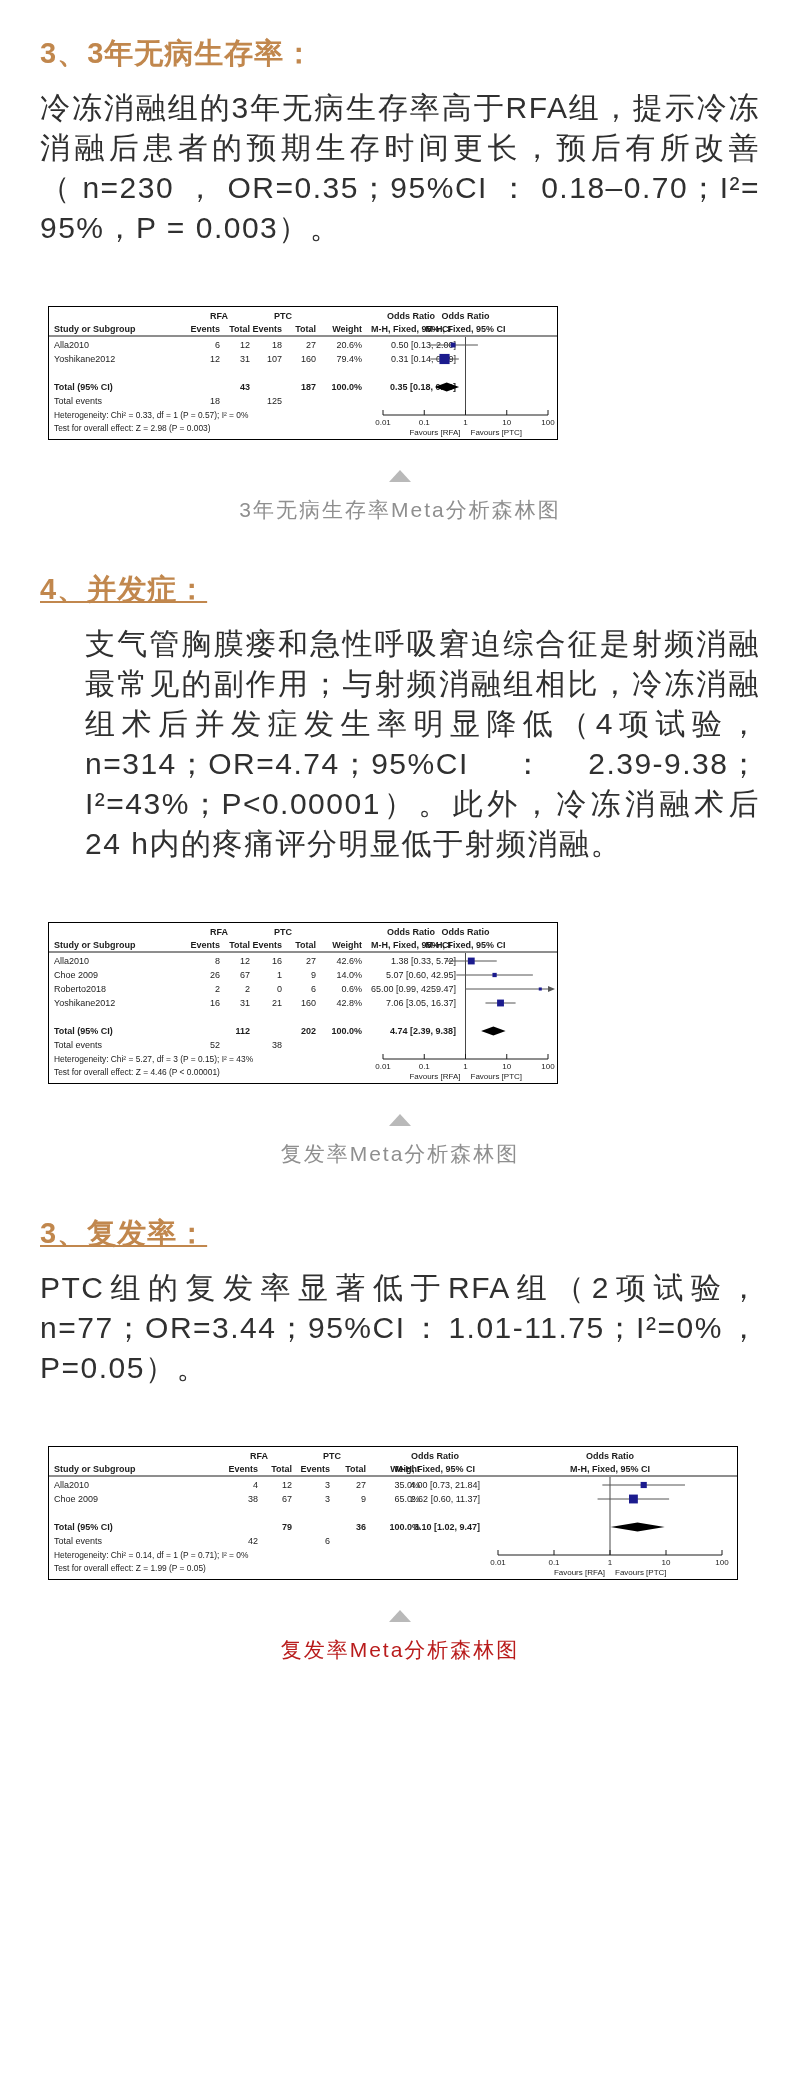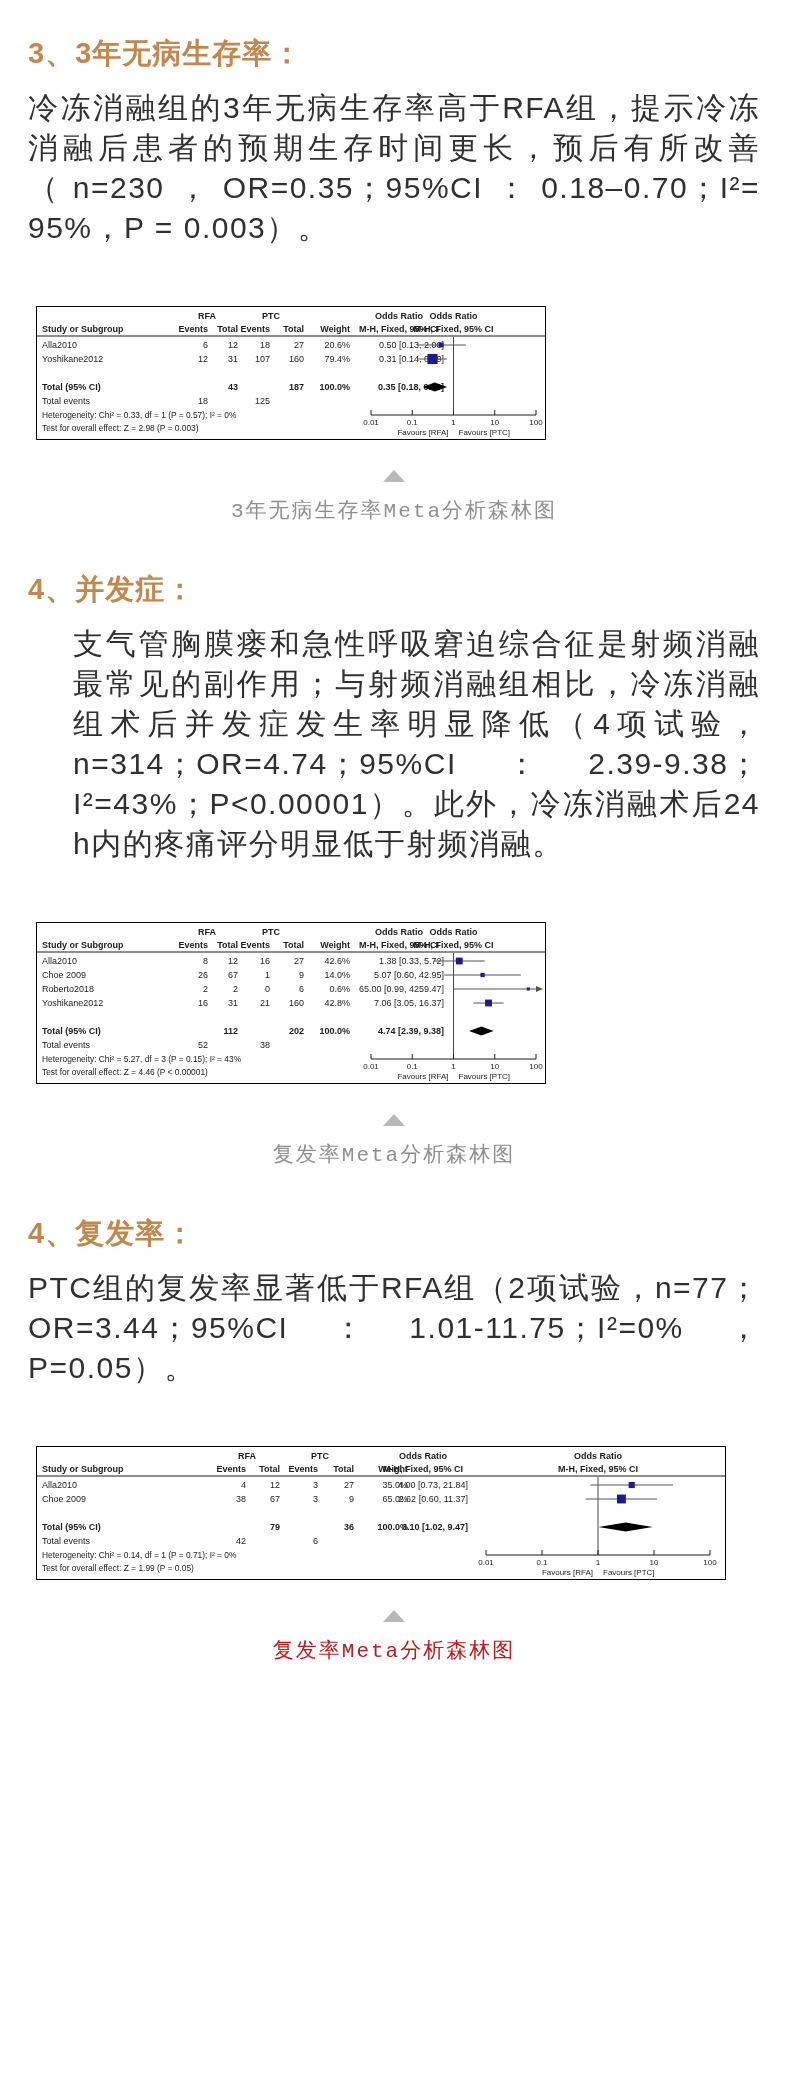--- a/index.html
+++ b/index.html
@@ -1,30 +1,30 @@
 <!DOCTYPE html>
 <html><head>
 <meta charset="utf-8">
 <style>
   html,body{margin:0;padding:0;background:#ffffff;}
   body{width:800px;font-family:"Liberation Sans","DejaVu Sans",sans-serif;}
-  .content{padding:34px 40px 40px 28px;}
+  .content{padding:34px 40px 40px 40px;}
   .section{margin:0;}
   .section-heading{
     font-size:29px;font-weight:bold;letter-spacing:1px;
     margin:0 0 14px 0;
   }
-  .section + .section .section-heading{margin-top:19px;}
+  .section + .section .section-heading{margin-top:19px;text-decoration:underline;}
   .body-text{
     font-size:30px;line-height:40px;letter-spacing:1.5px;
     margin:0 0 58px 0;text-align:justify;
   }
   .figure{margin:5px 0 0 8px;text-align:center;}
   .figure svg{display:block;background:#fff;}
-  .caption-wrap{text-align:center;margin:30px 0 46px 0;font-family:Liberation Mono, monospace;}
+  .caption-wrap{text-align:center;margin:30px 0 46px 0;}
   .triangle-icon{
     width:0;height:0;margin:0 auto 14px auto;
     border-left:11px solid transparent;border-right:11px solid transparent;
     border-bottom:12px solid #b9b9b9;
   }
   .figure-caption{font-size:21px;letter-spacing:2px;}
 </style>
 </head>
 <body>
 
@@ -183,21 +183,21 @@
           <text x="422.5" y="157" font-size="8" fill="#1c1c1c" font-weight="normal" text-anchor="start" font-family="&quot;Liberation Sans&quot;, sans-serif">Favours [PTC]</text>
         </svg>
     </div>
     <div class="caption-wrap">
       <div class="triangle-icon" style="border-bottom-color: rgb(185, 185, 185);"></div>
       <div class="figure-caption" style="color: rgb(143, 143, 143);">复发率Meta分析森林图</div>
     </div>
   </div>
 
   <div class="section">
-    <h2 class="section-heading" style="color: rgb(193, 135, 77);">4、复发率：</h2>
+    <h2 class="section-heading" style="color: rgb(193, 135, 77);">3、复发率：</h2>
     <p class="body-text" style="color: rgb(48, 48, 48);">PTC组的复发率显著低于RFA组（2项试验，n=77；OR=3.44；95%CI：1.01-11.75；I²=0%，P=0.05）。</p>
     <div class="figure">
       <svg width="690" height="134">
           <rect x="0.5" y="0.5" width="689" height="133" fill="#fff" stroke="#000" stroke-width="1"></rect>
           <text x="211" y="13" font-size="9" fill="#1c1c1c" font-weight="bold" text-anchor="middle" font-family="&quot;Liberation Sans&quot;, sans-serif">RFA</text>
           <text x="284" y="13" font-size="9" fill="#1c1c1c" font-weight="bold" text-anchor="middle" font-family="&quot;Liberation Sans&quot;, sans-serif">PTC</text>
           <text x="387" y="13" font-size="9" fill="#1c1c1c" font-weight="bold" text-anchor="middle" font-family="&quot;Liberation Sans&quot;, sans-serif">Odds Ratio</text>
           <text x="562" y="13" font-size="9" fill="#1c1c1c" font-weight="bold" text-anchor="middle" font-family="&quot;Liberation Sans&quot;, sans-serif">Odds Ratio</text>
           <text x="6" y="26" font-size="9" fill="#1c1c1c" font-weight="bold" text-anchor="start" font-family="&quot;Liberation Sans&quot;, sans-serif">Study or Subgroup</text>
           <text x="210" y="26" font-size="9" fill="#1c1c1c" font-weight="bold" text-anchor="end" font-family="&quot;Liberation Sans&quot;, sans-serif">Events</text>

